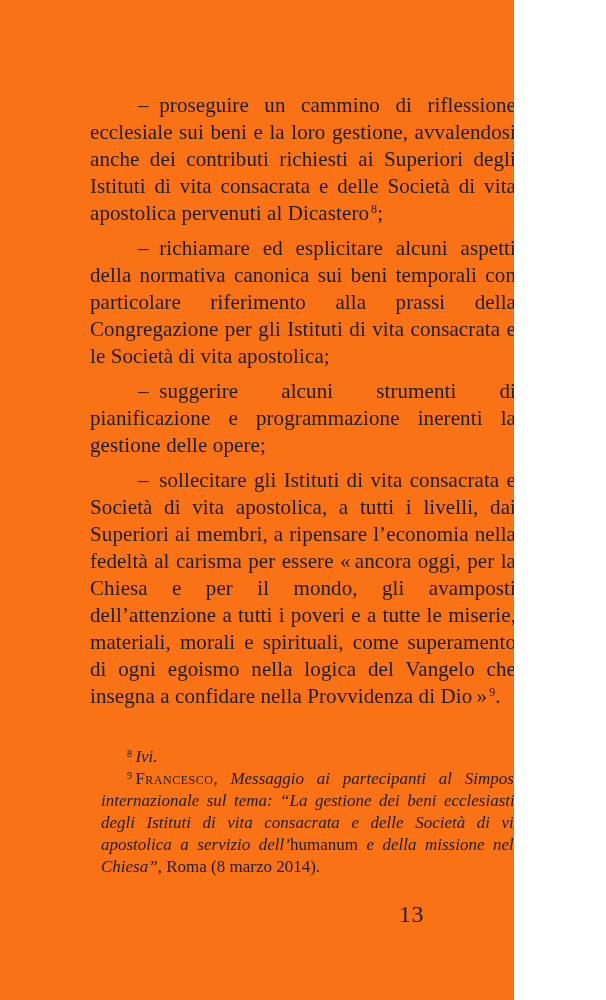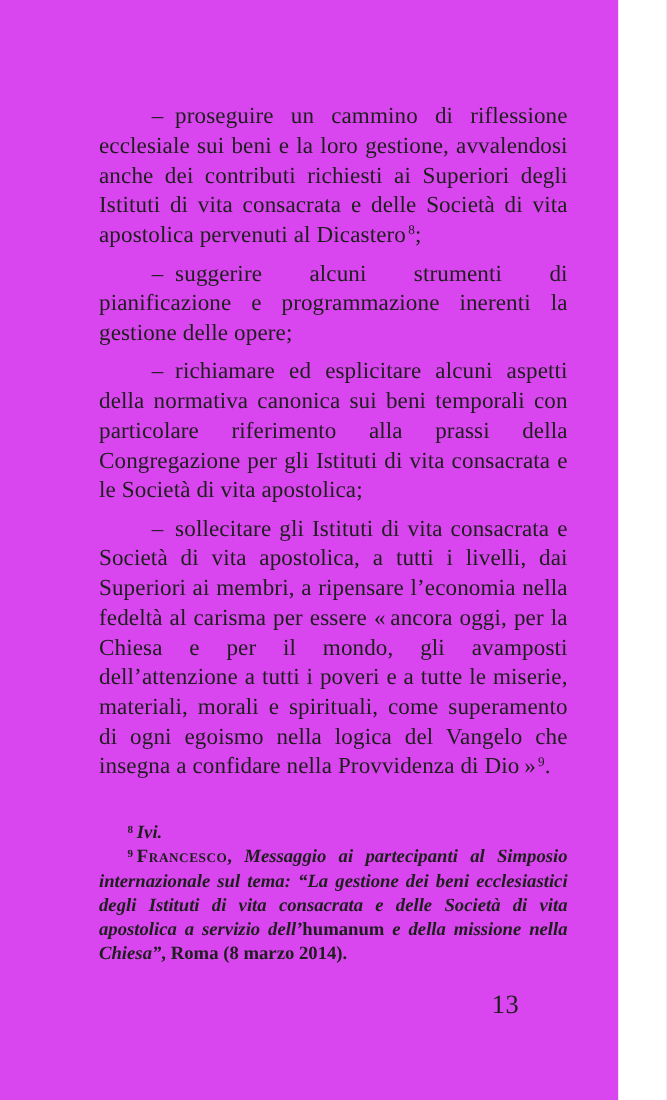--- a/index.html
+++ b/index.html
@@ -2,47 +2,46 @@
 <html lang="it"><head>
 <meta charset="utf-8">
 <style>
   html, body {
     margin: 0;
     padding: 0;
     background: #ffffff;
   }
   .page {
     position: relative;
-    width: 562px;
+    width: 514px;
     height: 1000px;
-    background: #d946ef;
+    background: #f97316;
     font-family: "Liberation Serif", "DejaVu Serif", serif;
     color: #1e1e1e;
     overflow: hidden;
   }
   .text-block {
     position: absolute;
     left: 90px;
     top: 92px;
     width: 426px;
   }
   .body-para {
     margin: 0 0 8px 0;
     font-size: 21px;
     line-height: 27px;
     text-align: justify;
     text-indent: 48px;
     letter-spacing: 0.1px;
   }
   .footnotes-block {
     position: absolute;
-    left: 90px;
+    left: 101px;
     top: 746px;
     width: 426px;
-    font-weight: bold;
   }
   .footnote {
     margin: 0;
     font-size: 17px;
     line-height: 22px;
     text-align: justify;
     text-indent: 26px;
   }
   .seg-roman { font-style: normal; }
   .seg-italic { font-style: italic; }
@@ -69,22 +68,22 @@
     font-size: 24px;
     letter-spacing: 0.5px;
   }
 </style>
 </head>
 <body>
 
 <div class="page">
   <div class="text-block" id="body-container">
       <p class="body-para"><span class="seg-roman">– proseguire un cammino di riflessione ecclesiale sui beni e la loro gestione, avvalendosi anche dei contributi richiesti ai Superiori degli Istituti di vita consacrata e delle Società di vita apostolica pervenuti al Dicastero</span><span class="seg-sup">8</span><span class="seg-roman">;</span></p>
+      <p class="body-para"><span class="seg-roman">– richiamare ed esplicitare alcuni aspetti della normativa canonica sui beni temporali con particolare riferimento alla prassi della Congregazione per gli Istituti di vita consacrata e le Società di vita apostolica;</span></p>
       <p class="body-para"><span class="seg-roman">– suggerire alcuni strumenti di pianificazione e programmazione inerenti la gestione delle opere;</span></p>
-      <p class="body-para"><span class="seg-roman">– richiamare ed esplicitare alcuni aspetti della normativa canonica sui beni temporali con particolare riferimento alla prassi della Congregazione per gli Istituti di vita consacrata e le Società di vita apostolica;</span></p>
       <p class="body-para"><span class="seg-roman">– sollecitare gli Istituti di vita consacrata e Società di vita apostolica, a tutti i livelli, dai Superiori ai membri, a ripensare l’economia nella fedeltà al carisma per essere « ancora oggi, per la Chiesa e per il mondo, gli avamposti dell’attenzione a tutti i poveri e a tutte le miserie, materiali, morali e spirituali, come superamento di ogni egoismo nella logica del Vangelo che insegna a confidare nella Provvidenza di Dio »</span><span class="seg-sup">9</span><span class="seg-roman">.</span></p>
     </div>
   <div class="footnotes-block" id="footnotes-container">
       <p class="footnote"><span class="seg-sup">8</span> <span class="seg-italic">Ivi.</span></p>
       <p class="footnote"><span class="seg-sup">9</span> <span class="seg-smallcaps">Francesco</span><span class="seg-roman">, </span><span class="seg-italic">Messaggio ai partecipanti al Simposio internazionale sul tema: “La gestione dei beni ecclesiastici degli Istituti di vita consacrata e delle Società di vita apostolica a servizio dell’</span><span class="seg-roman">humanum</span><span class="seg-italic"> e della missione nella Chiesa”</span><span class="seg-roman">, Roma (8 marzo 2014).</span></p>
     </div>
   <div class="page-number">13</div>
 </div>
 
 </body></html>

